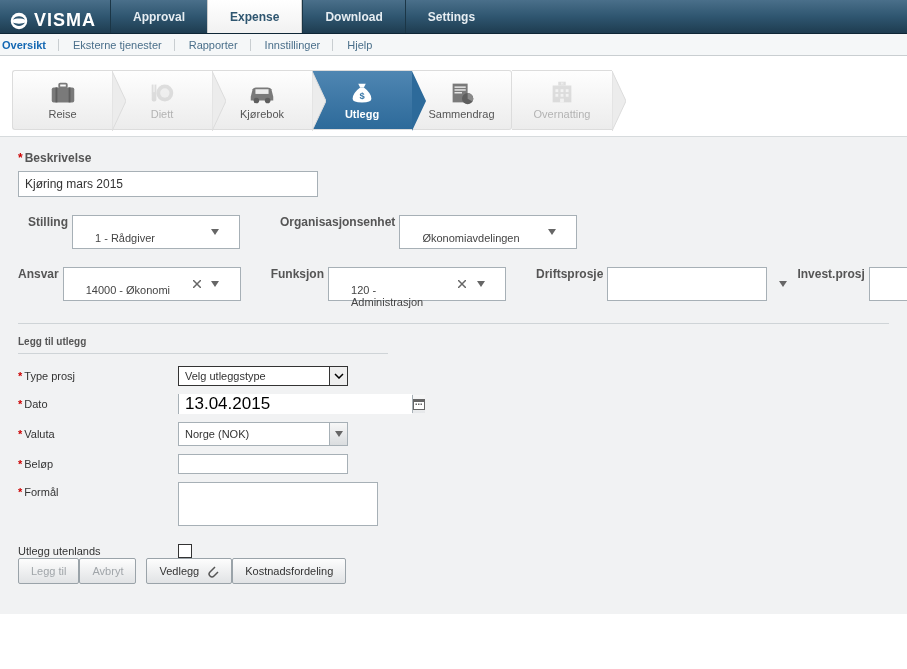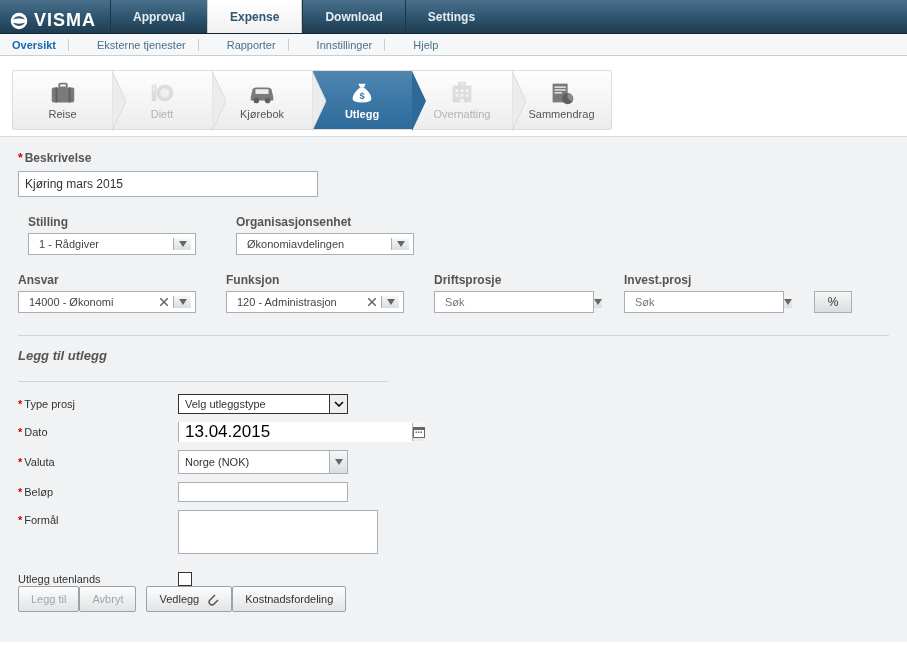--- a/index.html
+++ b/index.html
@@ -48,22 +48,22 @@
     border-left: 1px solid #ccc;
     border-right: 1px solid #ccc;
   }
   
   .sub-nav {
     height: 22px;
     background: #f5f7f8;
     border-bottom: 1px solid #c9ced1;
     display: flex;
     align-items: center;
-    padding: 0 12px;
-    gap: 16px;
+    padding: 0 2px;
+    gap: 2px;
   }
   .sub-link {
     padding: 0 12px;
     font-size: 11px;
     color: #4a6f8a;
     border-right: 1px solid #c9ced1;
     cursor: pointer;
     text-decoration: none;
   }
   .sub-link:first-child { padding-left: 0; }
@@ -123,30 +123,30 @@
     background:#fff;
     padding: 0 6px;
     font-size:12px;
     color:#333;
   }
   .row-selects{
     margin-top:18px;
     padding-left:10px;
   }
   .row-selects .row{ display:flex; gap:40px; align-items:flex-end;}
-  .field{ display:flex; flex-direction:column; gap:4px;}
+  .field{ display:flex; flex-direction:row; gap:4px;}
   .field-label{ font-size:12px; color:#555; font-weight:bold;}
   .combo, .searchbox{
     position:relative;
     height:22px;
     border:1px solid #a7b0b6;
     background:#fff;
     display:flex;
     align-items:center;
-    padding:4px;
+    padding:16px;
   }
   .combo .combo-text{
     flex:1; padding:0 6px; font-size:11px; color:#444; border:none; outline:none; height:100%;
     background:transparent;
   }
   .combo-btn, .clear-btn{
     width:18px; height:100%;
     background: linear-gradient(to bottom,#f7f7f7,#dadddf);
     border-left:1px solid #a7b0b6;
     display:flex; align-items:center; justify-content:center;
@@ -164,25 +164,24 @@
     border:1px solid #a7b0b6;
     cursor:pointer;
     display:flex; align-items:center; justify-content:center;
     font-size:12px; color:#333;
   }
   hr.sep{
     border:none; border-top:1px solid #cfd4d7; margin:22px 0 12px 0;
   }
   
   .utlegg-header{
-    font-size:13px; color:#555; font-weight:bold;
+    font-size:10px; color:#555; font-weight:bold;
     border-bottom:1px solid #cfd4d7;
-    padding-bottom:18px;
+    padding-bottom:6px;
     width:370px;
-    font-style:italic;
   }
   .form-grid{
     margin-top:12px;
     display:grid;
     grid-template-columns: 160px 200px;
     row-gap:8px;
     align-items:center;
   }
   .form-lbl{ font-size:11px; color:#333;}
   .form-lbl .req-star{ font-size:11px;}
@@ -324,52 +323,52 @@
     <div class="wiz-step active">
       <svg class="step-icon" viewBox="0 0 32 24">
         <path d="M12 2 L20 2 L18 6 L14 6 Z" fill="#fff"></path>
         <path d="M14 6 L18 6 Q26 12 26 18 Q26 22 16 22 Q6 22 6 18 Q6 12 14 6 Z" fill="#fff"></path>
         <text x="16" y="18" text-anchor="middle" font-size="10" font-weight="bold" fill="#3a78a8">$</text>
       </svg>
       <span class="lbl">Utlegg</span>
       <svg class="chevron-after" viewBox="0 0 14 60" preserveAspectRatio="none">
           <polygon points="0,0 14,30 0,60" fill="#2d6a9a"></polygon>
         </svg>
+    </div>
+
+    <div class="wiz-step last">
+      <svg class="step-icon" viewBox="0 0 32 24">
+        <rect x="6" y="2" width="16" height="20" fill="#7a7a7a"></rect>
+        <rect x="8" y="5" width="12" height="1.5" fill="#ececec"></rect>
+        <rect x="8" y="8" width="12" height="1.5" fill="#ececec"></rect>
+        <rect x="8" y="11" width="8" height="1.5" fill="#ececec"></rect>
+        <circle cx="22" cy="18" r="6" fill="#5e5e5e"></circle>
+        <path d="M22 18 L22 12 A6 6 0 0 1 27.2 21 Z" fill="#8a8a8a"></path>
+      </svg>
+      <span class="lbl">Sammendrag</span>
     </div>
 
     <div class="wiz-step disabled">
       <svg class="step-icon" viewBox="0 0 32 24">
         <rect x="6" y="4" width="20" height="18" fill="#bdbdbd"></rect>
         <rect x="12" y="0" width="8" height="4" fill="#bdbdbd"></rect>
         <text x="16" y="3.5" text-anchor="middle" font-size="4" fill="#eee">H</text>
         <rect x="9" y="8" width="3" height="3" fill="#eee"></rect>
         <rect x="14.5" y="8" width="3" height="3" fill="#eee"></rect>
         <rect x="20" y="8" width="3" height="3" fill="#eee"></rect>
         <rect x="9" y="13" width="3" height="3" fill="#eee"></rect>
         <rect x="14.5" y="13" width="3" height="3" fill="#eee"></rect>
         <rect x="20" y="13" width="3" height="3" fill="#eee"></rect>
         <rect x="14" y="18" width="4" height="4" fill="#eee"></rect>
       </svg>
       <span class="lbl">Overnatting</span>
       <svg class="chevron-after" viewBox="0 0 14 60" preserveAspectRatio="none">
           <polygon points="0,0 14,30 0,60" fill="#ececec" stroke="#dcdcdc"></polygon>
         </svg>
     </div>
-
-    <div class="wiz-step last">
-      <svg class="step-icon" viewBox="0 0 32 24">
-        <rect x="6" y="2" width="16" height="20" fill="#7a7a7a"></rect>
-        <rect x="8" y="5" width="12" height="1.5" fill="#ececec"></rect>
-        <rect x="8" y="8" width="12" height="1.5" fill="#ececec"></rect>
-        <rect x="8" y="11" width="8" height="1.5" fill="#ececec"></rect>
-        <circle cx="22" cy="18" r="6" fill="#5e5e5e"></circle>
-        <path d="M22 18 L22 12 A6 6 0 0 1 27.2 21 Z" fill="#8a8a8a"></path>
-      </svg>
-      <span class="lbl">Sammendrag</span>
-    </div>
   </div>
 </div>
 
 <div class="main">
 
   <div class="section-label">
     <span class="req-star">*</span><span>Beskrivelse</span>
   </div>
   <input class="big-input" type="text" value="Kjøring mars 2015" style="">
 

